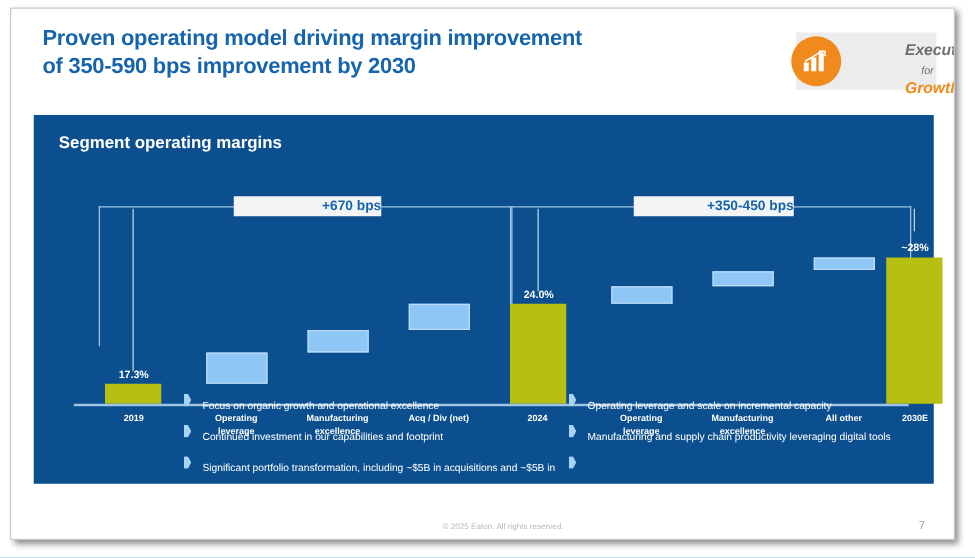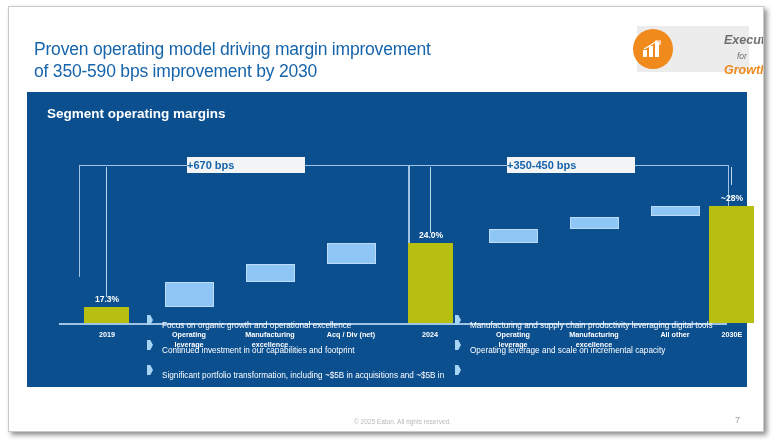--- a/index.html
+++ b/index.html
@@ -8,22 +8,22 @@
 
   .slide-frame{
     position:absolute;left:8px;top:6px;width:756px;height:426px;
     background:#ffffff;border:1px solid #c9c9c9;
     box-shadow:3px 3px 5px rgba(0,0,0,.45);
     box-sizing:border-box;overflow:hidden;
   }
 
   
   .slide-title{
-    position:absolute;left:25px;top:31px;width:580px;
-    color:#1664ab;font-size:17.5px;font-weight:normal;line-height:1.28;
+    position:absolute;left:25px;top:12px;width:580px;
+    color:#1664ab;font-size:17.5px;font-weight:bold;line-height:1.28;
     letter-spacing:-.2px;
   }
   .logo-box{
     position:absolute;left:628px;top:19px;width:112px;height:46px;
     background:#ececec;
   }
   .logo-circle{
     position:absolute;left:-4px;top:3px;width:40px;height:40px;
     border-radius:50%;background:#f08a1c;
   }
@@ -62,21 +62,21 @@
     position:absolute;color:#ffffff;font-size:7.2px;font-weight:bold;
     text-align:center;line-height:1.32;white-space:pre-line;
   }
   .vline{position:absolute;width:1px;background:#bcd6ec;}
 
   
   .bracket{position:absolute;border:1px solid #9fc4e4;border-bottom:none;
            box-sizing:border-box;}
   .bps-box{
     position:absolute;background:#f3f4f6;color:#1664ab;
-    font-size:11px;font-weight:bold;text-align:left;line-height:16px;
+    font-size:11px;font-weight:bold;text-align:right;line-height:16px;
     height:16px;
   }
 
   
   .bullets{position:absolute;top:222px;width:100%;height:72px;}
   .bcol{position:absolute;top:0;}
   .bcol.left{left:120px;width:310px;}
   .bcol.right{left:428px;width:290px;}
   .brow{position:relative;margin-bottom:7px;padding-left:15px;}
   .chev{
@@ -183,25 +183,25 @@
           <span class="btxt">Continued investment in our capabilities and footprint</span>
         </div>
         <div class="brow">
           <span class="chev"></span>
           <span class="btxt">Significant portfolio transformation, including ~$5B in acquisitions and ~$5B in divestitures</span>
         </div>
       </div>
       <div class="bcol right">
         <div class="brow">
           <span class="chev"></span>
+          <span class="btxt">Operating leverage and scale on incremental capacity</span>
+        </div>
+        <div class="brow">
+          <span class="chev"></span>
           <span class="btxt">Manufacturing and supply chain productivity leveraging digital tools</span>
-        </div>
-        <div class="brow">
-          <span class="chev"></span>
-          <span class="btxt">Operating leverage and scale on incremental capacity</span>
         </div>
         <div class="brow">
           <span class="chev"></span>
         </div>
       </div>
     </div>
   </div>
 
   <div class="eaton-logo">
     <div class="eaton-word">E:T·N</div>

